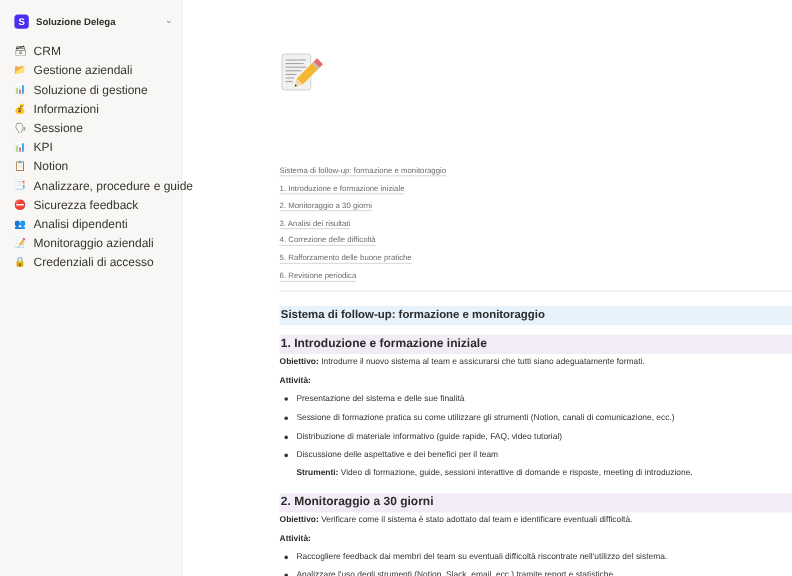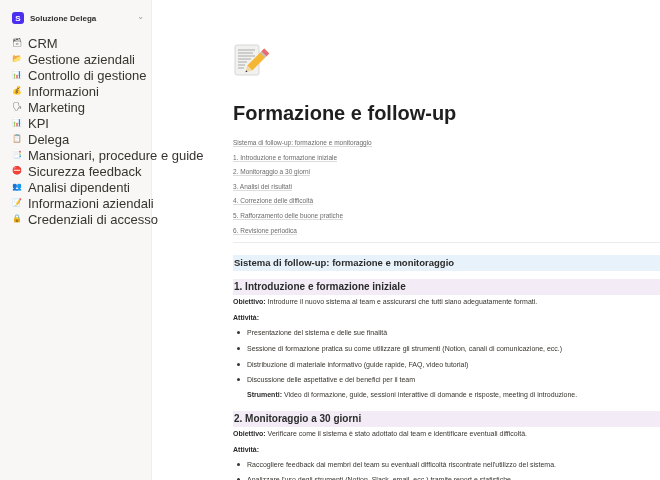--- a/index.html
+++ b/index.html
@@ -20,21 +20,21 @@
     color: #fff; font-size: 8px; font-weight: bold; margin-left: 4px;
   }
   .ws-name { font-size: 8px; font-weight: bold; margin-left: 6px; color: #2f2e2b; }
   .ws-chev { position: absolute; right: 4px; top: 2px; font-size: 8px; color: #9b9a97; }
 
   .nav { position: absolute; left: 0; top: 35px; width: 152px; }
   .nav-item {
     height: 16px; display: flex; align-items: center; padding-left: 12px;
   }
   .nav-icon { width: 10px; height: 10px; font-size: 8px; line-height: 10px; text-align: center; }
-  .nav-label { font-size: 13px; margin-left: 6px; color: #37352f; white-space: nowrap; }
+  .nav-label { font-size: 10px; margin-left: 6px; color: #37352f; white-space: nowrap; }
 
   .main { position: absolute; left: 233px; top: 0; width: 427px; height: 480px; }
   .page-icon { position: absolute; left: 0; top: 42px; width: 36px; height: 36px; }
   .title {
     position: absolute; left: 0; top: 102px; font-size: 20px; font-weight: bold;
     color: #1f1f1f; white-space: nowrap;
   }
   .toc { position: absolute; left: 0; top: 137px; }
   .toc-item {
     font-size: 6.5px; color: #6b6b6b; height: 14.6px; line-height: 12px; white-space: nowrap;
@@ -76,53 +76,53 @@
     <div class="nav-item">
       <span class="nav-icon">🗃</span>
       <span class="nav-label">CRM</span>
     </div>
     <div class="nav-item">
       <span class="nav-icon">📂</span>
       <span class="nav-label">Gestione aziendali</span>
     </div>
     <div class="nav-item">
       <span class="nav-icon">📊</span>
-      <span class="nav-label">Controllo di gestione</span>
+      <span class="nav-label">Soluzione di gestione</span>
     </div>
     <div class="nav-item">
       <span class="nav-icon">💰</span>
       <span class="nav-label">Informazioni</span>
     </div>
     <div class="nav-item">
       <span class="nav-icon">🗣</span>
-      <span class="nav-label">Marketing</span>
+      <span class="nav-label">Sessione</span>
     </div>
     <div class="nav-item">
       <span class="nav-icon">📊</span>
       <span class="nav-label">KPI</span>
     </div>
     <div class="nav-item">
       <span class="nav-icon">📋</span>
-      <span class="nav-label">Delega</span>
+      <span class="nav-label">Notion</span>
     </div>
     <div class="nav-item">
       <span class="nav-icon">📑</span>
-      <span class="nav-label">Mansionari, procedure e guide</span>
+      <span class="nav-label">Analizzare, procedure e guide</span>
     </div>
     <div class="nav-item">
       <span class="nav-icon">⛔</span>
       <span class="nav-label">Sicurezza feedback</span>
     </div>
     <div class="nav-item">
       <span class="nav-icon">👥</span>
       <span class="nav-label">Analisi dipendenti</span>
     </div>
     <div class="nav-item">
       <span class="nav-icon">📝</span>
-      <span class="nav-label">Informazioni aziendali</span>
+      <span class="nav-label">Monitoraggio aziendali</span>
     </div>
     <div class="nav-item">
       <span class="nav-icon">🔒</span>
       <span class="nav-label">Credenziali di accesso</span>
     </div>
   </div>
 </div>
 
 <div class="main">
   <svg class="page-icon" viewBox="0 0 36 36">
@@ -138,21 +138,20 @@
     </g>
     <g transform="rotate(45 22 20)">
       <rect x="19" y="4" width="7" height="24" fill="#f5b733"></rect>
       <rect x="19" y="4" width="7" height="4" fill="#e86a7a"></rect>
       <rect x="19" y="8" width="7" height="2" fill="#c0c0c0"></rect>
       <polygon points="19,28 26,28 22.5,34" fill="#f3d9a8"></polygon>
       <polygon points="21.5,32 23.5,32 22.5,34" fill="#333"></polygon>
     </g>
   </svg>
 
-  <div class="title">Formazione e follow-up</div>
 
   <div class="toc">
     <div class="toc-item"><span>Sistema di follow-up: formazione e monitoraggio</span></div>
     <div class="toc-item"><span>1. Introduzione e formazione iniziale</span></div>
     <div class="toc-item"><span>2. Monitoraggio a 30 giorni</span></div>
     <div class="toc-item"><span>3. Analisi dei risultati</span></div>
     <div class="toc-item"><span>4. Correzione delle difficoltà</span></div>
     <div class="toc-item"><span>5. Rafforzamento delle buone pratiche</span></div>
     <div class="toc-item"><span>6. Revisione periodica</span></div>
   </div>

